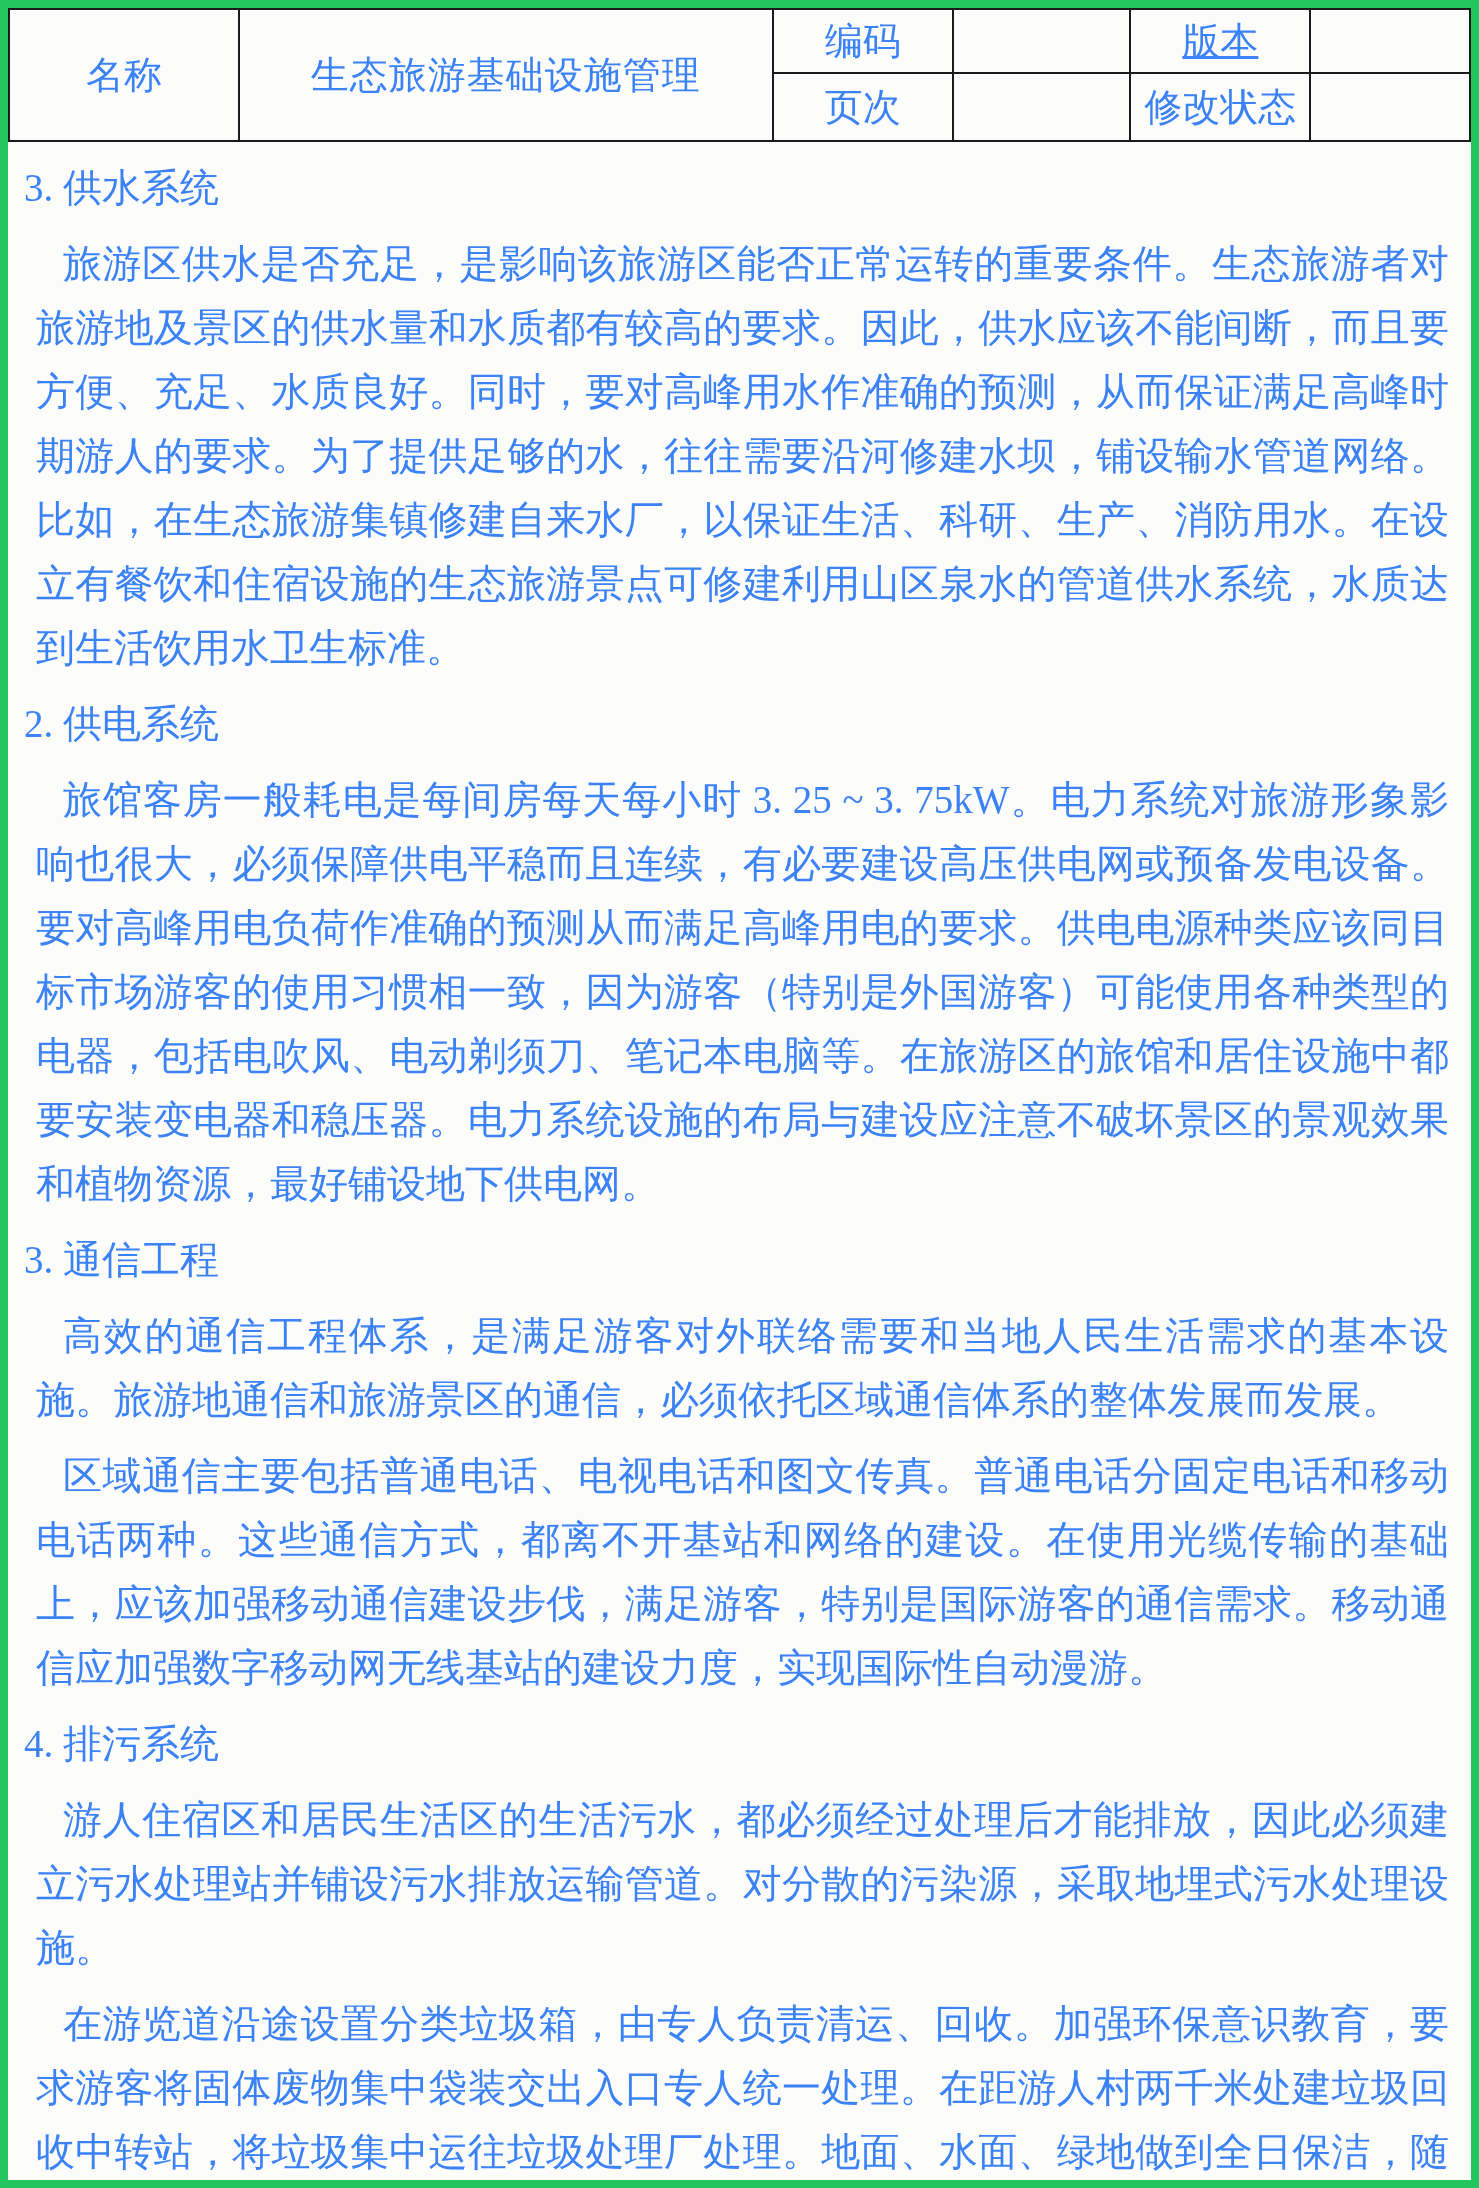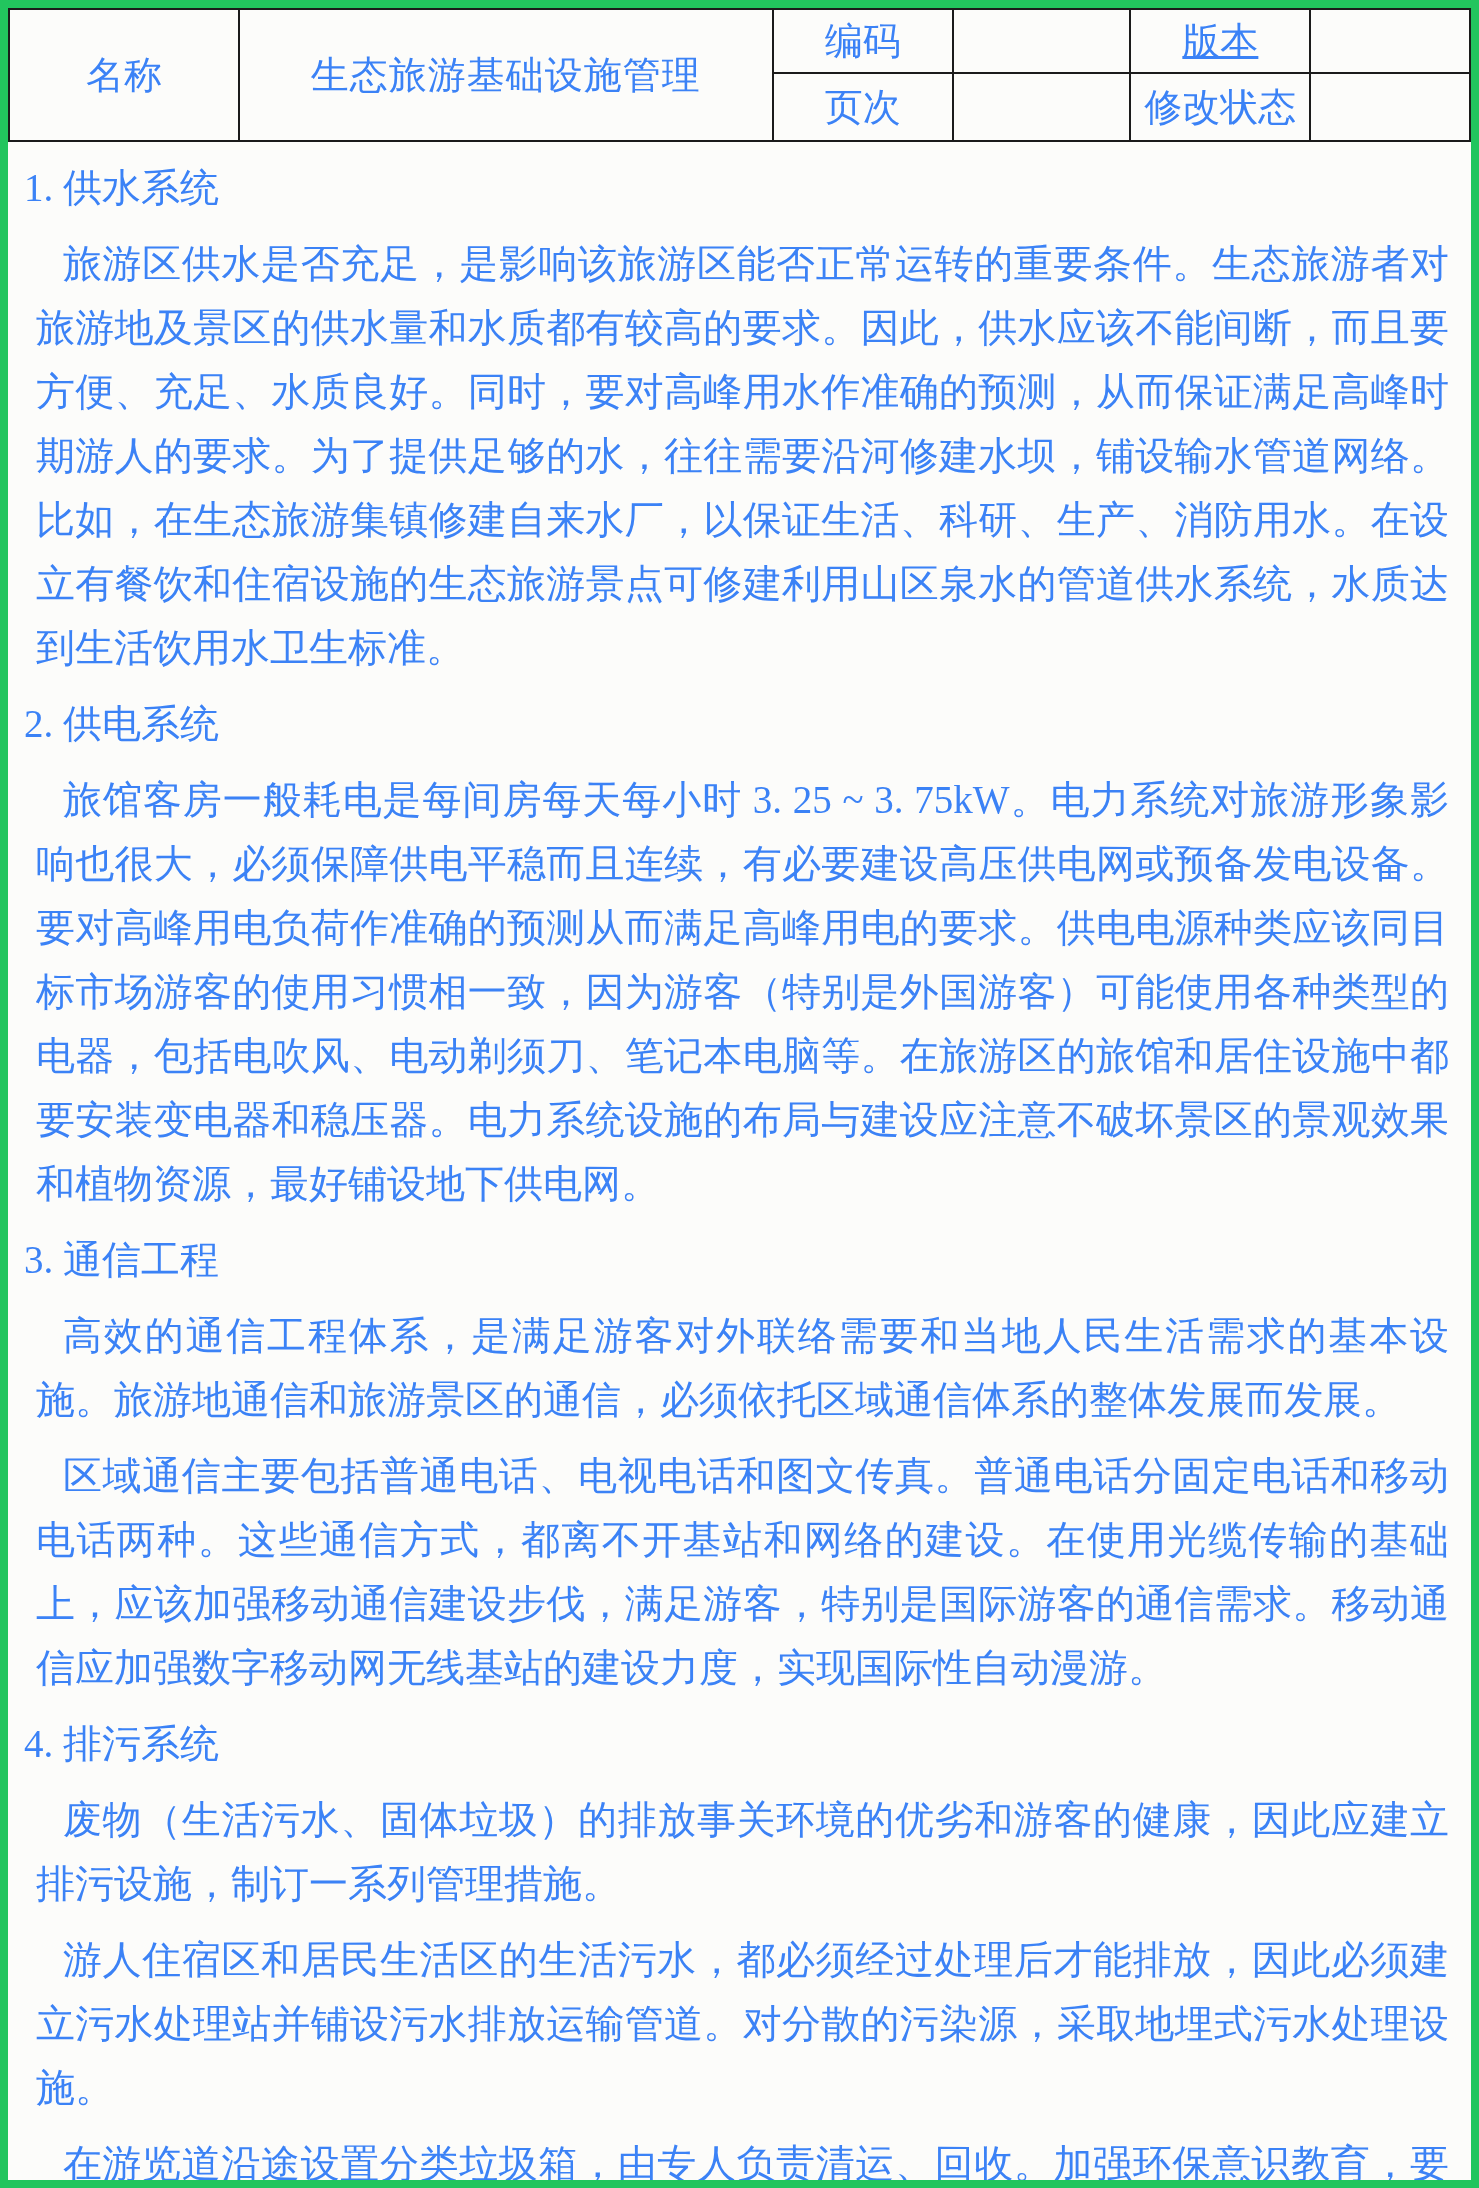--- a/index.html
+++ b/index.html
@@ -61,26 +61,25 @@
     <tr class="r2">
       <td>页次</td>
       <td></td>
       <td>修改状态</td>
       <td></td>
     </tr>
   </tbody>
     </table>
 
   <div class="doc-body">
-    <div class="h">1. 供水系统</div>
+    <div class="h">3. 供水系统</div>
     <p>旅游区供水是否充足，是影响该旅游区能否正常运转的重要条件。生态旅游者对旅游地及景区的供水量和水质都有较高的要求。因此，供水应该不能间断，而且要方便、充足、水质良好。同时，要对高峰用水作准确的预测，从而保证满足高峰时期游人的要求。为了提供足够的水，往往需要沿河修建水坝，铺设输水管道网络。比如，在生态旅游集镇修建自来水厂，以保证生活、科研、生产、消防用水。在设立有餐饮和住宿设施的生态旅游景点可修建利用山区泉水的管道供水系统，水质达到生活饮用水卫生标准。</p>
     <div class="h">2. 供电系统</div>
     <p>旅馆客房一般耗电是每间房每天每小时 3. 25 ~ 3. 75kW。电力系统对旅游形象影响也很大，必须保障供电平稳而且连续，有必要建设高压供电网或预备发电设备。要对高峰用电负荷作准确的预测从而满足高峰用电的要求。供电电源种类应该同目标市场游客的使用习惯相一致，因为游客（特别是外国游客）可能使用各种类型的电器，包括电吹风、电动剃须刀、笔记本电脑等。在旅游区的旅馆和居住设施中都要安装变电器和稳压器。电力系统设施的布局与建设应注意不破坏景区的景观效果和植物资源，最好铺设地下供电网。</p>
     <div class="h">3. 通信工程</div>
     <p>高效的通信工程体系，是满足游客对外联络需要和当地人民生活需求的基本设施。旅游地通信和旅游景区的通信，必须依托区域通信体系的整体发展而发展。</p>
     <p>区域通信主要包括普通电话、电视电话和图文传真。普通电话分固定电话和移动电话两种。这些通信方式，都离不开基站和网络的建设。在使用光缆传输的基础上，应该加强移动通信建设步伐，满足游客，特别是国际游客的通信需求。移动通信应加强数字移动网无线基站的建设力度，实现国际性自动漫游。</p>
     <div class="h">4. 排污系统</div>
-    <p>废物（生活污水、固体垃圾）的排放事关环境的优劣和游客的健康，因此应建立排污设施，制订一系列管理措施。</p>
     <p>游人住宿区和居民生活区的生活污水，都必须经过处理后才能排放，因此必须建立污水处理站并铺设污水排放运输管道。对分散的污染源，采取地埋式污水处理设施。</p>
     <p>在游览道沿途设置分类垃圾箱，由专人负责清运、回收。加强环保意识教育，要求游客将固体废物集中袋装交出入口专人统一处理。在距游人村两千米处建垃圾回收中转站，将垃圾集中运往垃圾处理厂处理。地面、水面、绿地做到全日保洁，随脏随扫。</p>
   </div>
 
 </div>
 
 </body></html>

